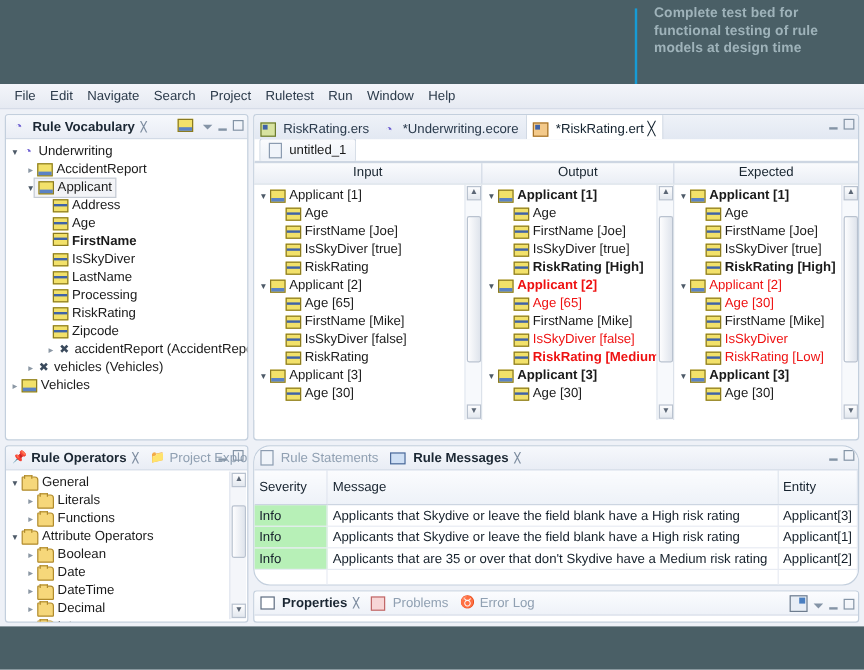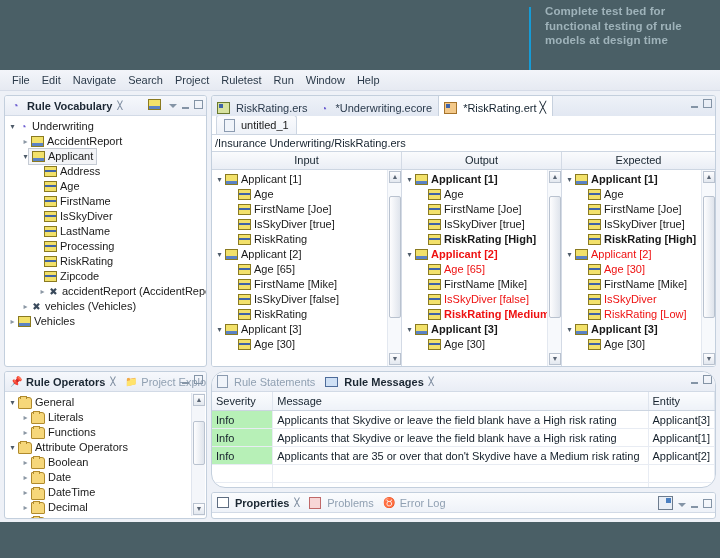--- a/index.html
+++ b/index.html
@@ -287,21 +287,21 @@
     background: #f7f9fc; border-left: 1px solid #e3e8f0;
   }
   
   #msg-view { left: 211px; top: 280px; width: 505px; height: 117px; border-radius: 14px; }
   #msgtable { width: 100%; border-collapse: collapse; font-size: 11px; }
   #msgtable th {
     text-align: left; font-weight: normal;
     background: linear-gradient(to bottom,#fbfcfe,#eef2f8);
     border-bottom: 1px solid #ccd5e1;
     border-right: 1px solid #dfe5ee;
-    height: 18px; padding: 0 4px;
+    height: 28px; padding: 0 4px;
     color: #16222e;
   }
   #msgtable td {
     height: 17px; padding: 0 4px;
     border-bottom: 1px solid #e8ecf3;
     border-right: 1px solid #e8ecf3;
     color: #15202b;
     white-space: nowrap;
   }
   td.sev { background: #b7f0b7; }
@@ -394,21 +394,21 @@
           </div>
           <div class="trow" style="padding-left: 28px;">
             <span class="arrow none"></span>
             <span style="display: flex; align-items: center;">
               <span class="ic ic-attr"></span>
               <span class="tlabel">Age</span>
             </span>
           </div>
           <div class="trow" style="padding-left: 28px;">
             <span class="arrow none"></span>
-            <span style="display: flex; align-items: center;">
+            <span style="display: flex; align-items: flex-start; font-weight: bold;">
               <span class="ic ic-attr"></span>
               <span class="tlabel">FirstName</span>
             </span>
           </div>
           <div class="trow" style="padding-left: 28px;">
             <span class="arrow none"></span>
             <span style="display: flex; align-items: center;">
               <span class="ic ic-attr"></span>
               <span class="tlabel">IsSkyDiver</span>
             </span>
@@ -574,21 +574,20 @@
         </div>
       </div>
 
       <div id="subtabbar">
         <div class="subtab">
           <span class="ic ic-file"></span>
           <span>untitled_1</span>
         </div>
       </div>
 
-      <div id="pathline">/Insurance Underwriting/RiskRating.ers</div>
 
       <div id="colheaders">
         <div class="colhead" style="width:190px">Input</div>
         <div class="colhead" style="width:160px">Output</div>
         <div class="colhead" style="width:153px;border-right:none">Expected</div>
       </div>
 
       <div id="colbody">
         <div class="colpane" style="width:190px">
           <div class="tree" id="input-tree">

